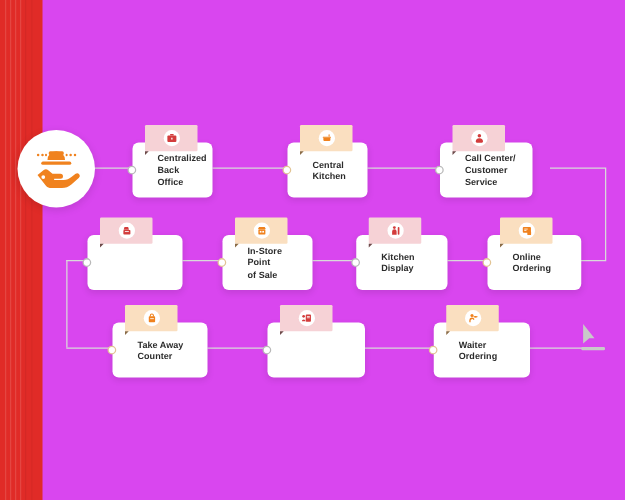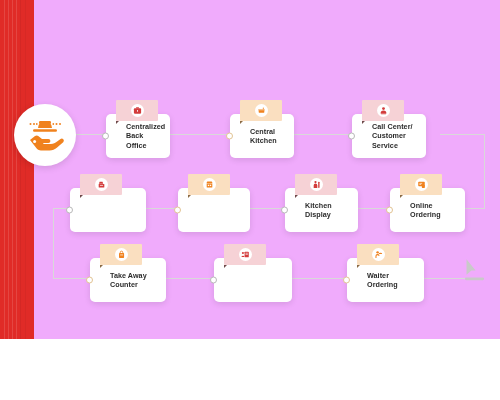--- a/index.html
+++ b/index.html
@@ -12,22 +12,22 @@
     background: #ffffff;
     font-family: "Liberation Sans", sans-serif;
     overflow: hidden;
     position: relative;
   }
 
   #stage {
     position: absolute;
     left: 0; top: 0;
     width: 500px;
-    height: 339px;
-    background: #f0abfc;
+    height: 400px;
+    background: #d946ef;
     overflow: hidden;
   }
 
   
   .red-stripe {
     position: absolute;
     left: 0;
     top: 0;
     width: 34px;
     height: 400px;
@@ -303,20 +303,22 @@
               <rect x="3" y="6.2" width="10" height="7.2" rx="0.9"></rect>
             </g>
             <rect x="5" y="8.4" width="2.4" height="2.4" fill="#ffffff"></rect>
             <rect x="8.6" y="8.4" width="2.4" height="2.4" fill="#ffffff"></rect>
           </svg>
       </span>
     </div>
     <div class="notch"></div>
     <div class="card">
       <span class="bullet"></span>
+      <span class="label">In-Store Point
+of Sale</span>
     </div>
   </div>
 
   <div class="node accent-pink" style="left:285px; top:174px; width:73px;">
     <div class="tab">
       <span class="chip">
         <svg width="9" height="9" viewBox="0 0 16 16">
             <g fill="#d33c3c">
               <circle cx="6.2" cy="3.6" r="2"></circle>
               <path d="M3 14 v-4.6 a3.2 3.2 0 0 1 6.4 0 v4.6 z"></path>

